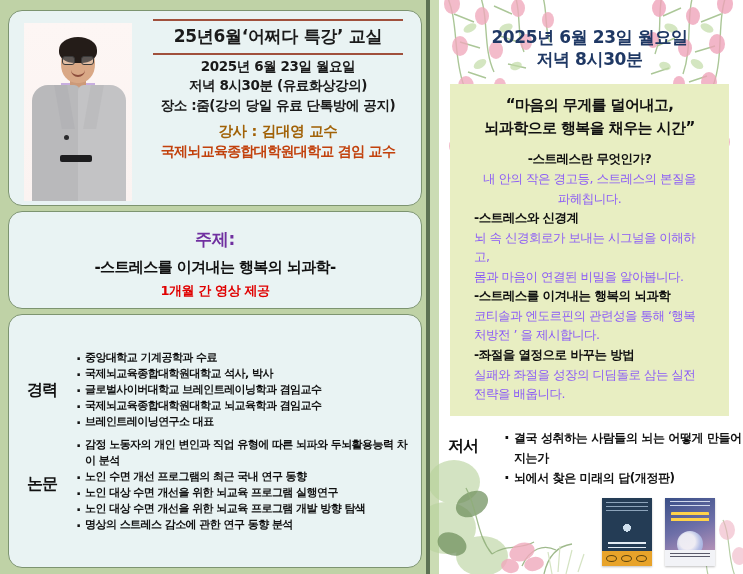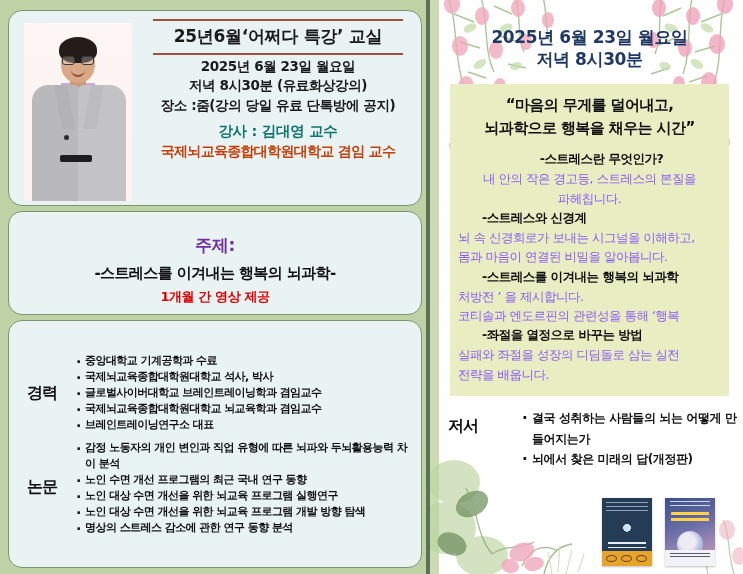--- a/index.html
+++ b/index.html
@@ -73,25 +73,25 @@
   .ph-btn{position:absolute;left:40px;top:112px;width:5px;height:5px;border-radius:50%;
     background:#2b2b2d;z-index:5;}
 
   .profile-text{flex:1;padding-left:6px;display:flex;flex-direction:column;align-items:center;}
   .hrule{width:94%;height:2px;background:#a0503c;margin:2px auto;}
   .p-title{
     font-size:17px;font-weight:bold;color:#1a1a1a;letter-spacing:-.3px;
     margin:4px 0 4px;text-align:center;line-height:1.15;
   }
   .p-line{font-size:13.5px;font-weight:bold;color:#1a1a1a;line-height:1.45;text-align:center;letter-spacing:-.4px;}
-  .p-lecturer{font-size:14.5px;font-weight:bold;color:#0f766e;margin-top:7px;text-align:left;letter-spacing:-.3px;}
+  .p-lecturer{font-size:14.5px;font-weight:bold;color:#a16207;margin-top:7px;text-align:left;letter-spacing:-.3px;}
   .p-affil{font-size:14px;font-weight:bold;color:#c2410c;text-align:center;letter-spacing:-.7px;margin-top:2px;}
 
   
-  .card-subject{padding:22px 8px 8px;text-align:center;}
+  .card-subject{padding:16px 8px 8px;text-align:center;}
   .s-label{font-size:17px;font-weight:bold;color:#7030a0;letter-spacing:-.2px;}
   .s-main{font-size:24px;font-weight:bold;color:#111;letter-spacing:-1px;margin-top:5px;line-height:1.1;}
   .s-sub{font-size:15px;font-weight:bold;color:#111;letter-spacing:-.6px;margin-top:7px;}
   .s-note{font-size:13px;font-weight:bold;color:#e00000;letter-spacing:-.4px;margin-top:5px;}
 
   
   .card-cred{flex:1;padding:5px 8px 4px 6px;display:flex;flex-direction:column;justify-content:center;}
   .cred-block{display:flex;align-items:center;gap:4px;}
   .cred-label{
     flex:0 0 54px;font-size:16px;font-weight:bold;color:#111;text-align:center;letter-spacing:-1px;
@@ -112,31 +112,31 @@
   }
   .right-edge{position:absolute;left:0;top:0;width:9px;height:100%;background:#cbdcb4;z-index:1;}
   .floral{position:absolute;z-index:1;pointer-events:none;}
   .r-content{position:relative;z-index:5;padding:26px 14px 0 20px;box-sizing:border-box;}
 
   .r-date{
     text-align:center;font-size:17px;font-weight:bold;color:#1f3864;
     line-height:1.3;letter-spacing:-.4px;
   }
   .quote-box{
-    margin-top:14px;background:#e8eec2;padding:10px 8px 12px;box-sizing:border-box;
+    margin-top:14px;background:#e8eec2;padding:10px 24px 12px;box-sizing:border-box;
   }
   .q-title{
     text-align:center;font-size:15px;font-weight:bold;color:#111;
     line-height:1.5;letter-spacing:-.6px;
   }
   .q-body{margin-top:10px;text-align:center;}
-  .q-h{font-size:12.5px;font-weight:bold;color:#111;letter-spacing:-.5px;line-height:1.6;margin-left:24px;}
+  .q-h{font-size:12.5px;font-weight:bold;color:#111;letter-spacing:-.5px;line-height:1.6;}
   .q-p{font-size:12.5px;color:#8b5cf6;letter-spacing:-.5px;line-height:1.55;}
 
-  .books{position:relative;z-index:5;margin-top:12px;padding-left:18px;display:flex;gap:24px;}
+  .books{position:relative;z-index:5;margin-top:12px;padding-left:18px;display:flex;gap:6px;}
   .books-label{flex:0 0 48px;font-size:16px;font-weight:bold;color:#111;padding-top:8px;letter-spacing:-1px;}
   .books-list{flex:1;margin:0;padding:0;list-style:none;}
   .books-list li{
     font-size:12px;font-weight:bold;color:#111;letter-spacing:-.4px;line-height:1.7;
     position:relative;padding-left:12px;
   }
   .books-list li::before{content:"·";position:absolute;left:2px;top:-2px;font-size:15px;}
 
   .covers{position:absolute;z-index:6;left:172px;top:498px;display:flex;gap:13px;}
   .cover{width:50px;height:68px;position:relative;overflow:hidden;
@@ -355,22 +355,22 @@
           <div class="q-p">내 안의 작은 경고등, 스트레스의 본질을</div>
           <div class="q-p">파헤칩니다.</div>
         </div>
         <div>
           <div class="q-h">-스트레스와 신경계</div>
           <div class="q-p">뇌 속 신경회로가 보내는 시그널을 이해하고,</div>
           <div class="q-p">몸과 마음이 연결된 비밀을 알아봅니다.</div>
         </div>
         <div>
           <div class="q-h">-스트레스를 이겨내는 행복의 뇌과학</div>
+          <div class="q-p">코티솔과 엔도르핀의 관련성을 통해 ‘행복</div>
           <div class="q-p">처방전 ’ 을 제시합니다.</div>
-          <div class="q-p">코티솔과 엔도르핀의 관련성을 통해 ‘행복</div>
         </div>
         <div>
           <div class="q-h">-좌절을 열정으로 바꾸는 방법</div>
           <div class="q-p">실패와 좌절을 성장의 디딤돌로 삼는 실전</div>
           <div class="q-p">전략을 배웁니다.</div>
         </div>
       </div>
     </div>
 
     <div class="books">

